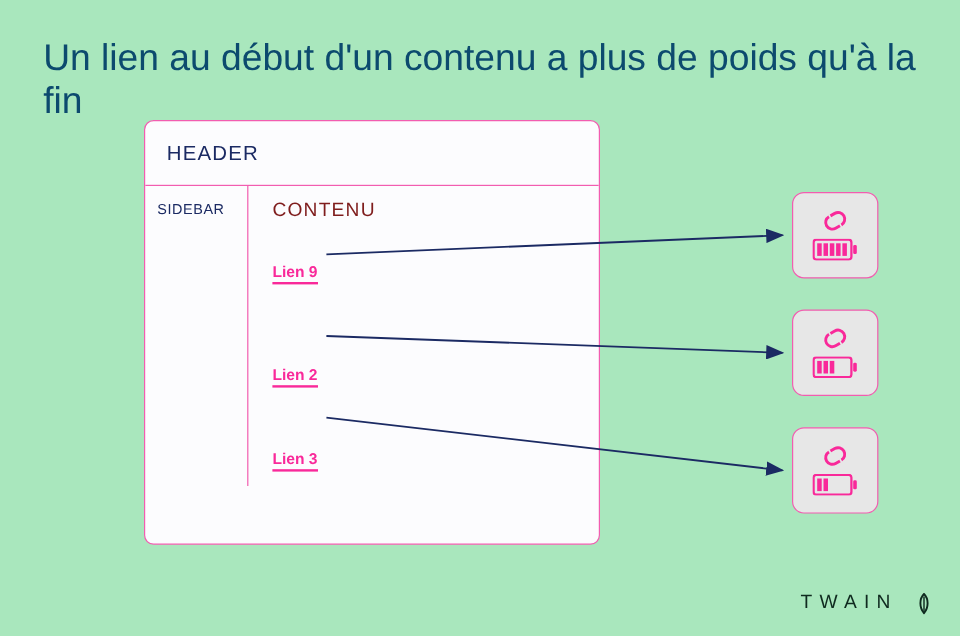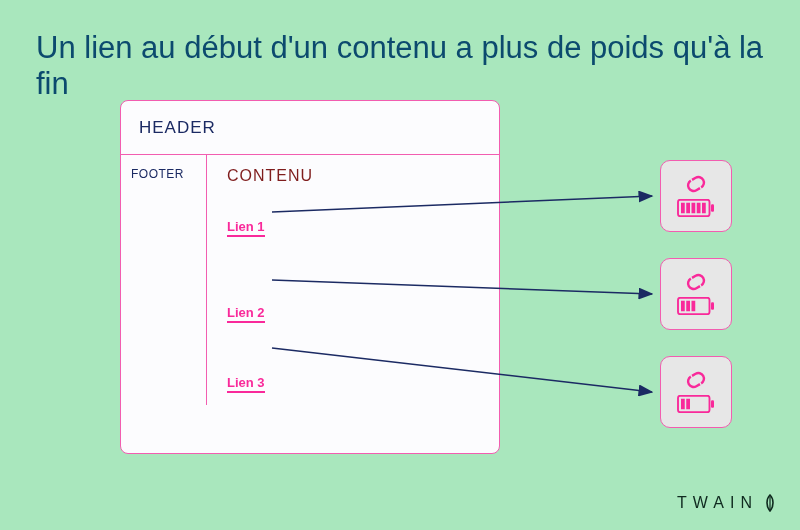--- a/index.html
+++ b/index.html
@@ -99,46 +99,46 @@
     width: 800px; height: 530px;
     pointer-events: none;
   }
   
   .brand {
     position: absolute;
     right: 24px;
     bottom: 18px;
     display: flex;
     align-items: center;
-    gap: 6px;
+    gap: 16px;
   }
   .brand-text {
     font-size: 16px;
     letter-spacing: 6px;
     color: #0f2a1f;
     font-weight: 500;
   }
   .brand-leaf {
     width: 12px;
     height: 18px;
   }
 </style>
 </head>
 <body>
 
 <div class="title">Un lien au début d'un contenu a plus de poids qu'à la fin</div>
 
 <div class="layout">
   <div class="header">HEADER</div>
   <div class="mid">
-    <div class="sidebar">FOOTER</div>
+    <div class="sidebar">SIDEBAR</div>
     <div class="content">
       <div class="content-label">CONTENU</div>
       <div class="link-row">
-        <span class="link-text">Lien 1</span>
+        <span class="link-text">Lien 9</span>
       </div>
       <div class="link-row" style="margin-top:68px">
         <span class="link-text">Lien 2</span>
       </div>
       <div class="link-row" style="margin-top:52px">
         <span class="link-text">Lien 3</span>
       </div>
     </div>
   </div>
 </div>

